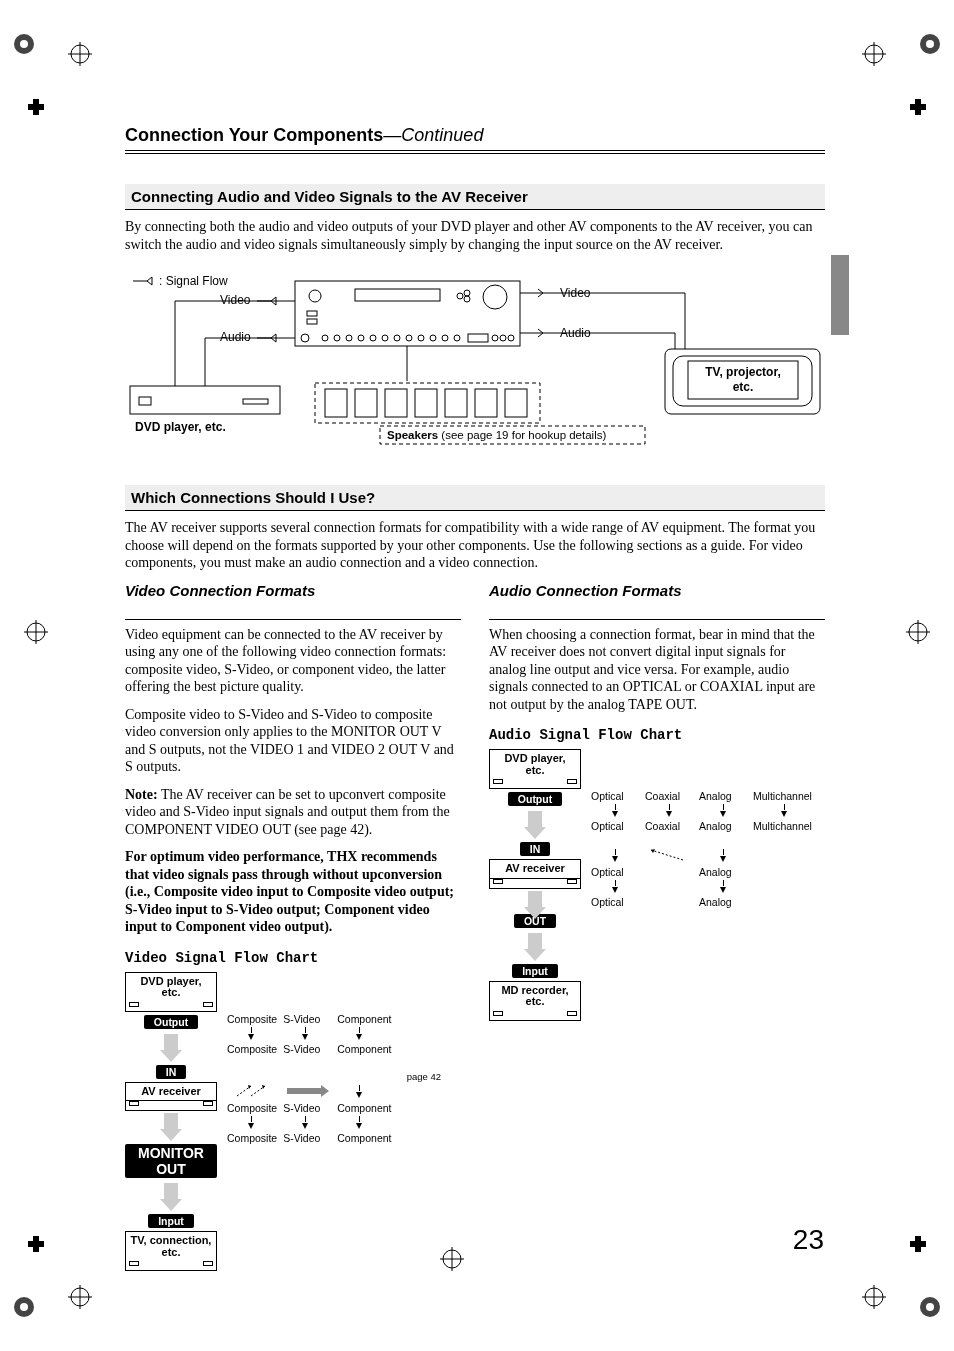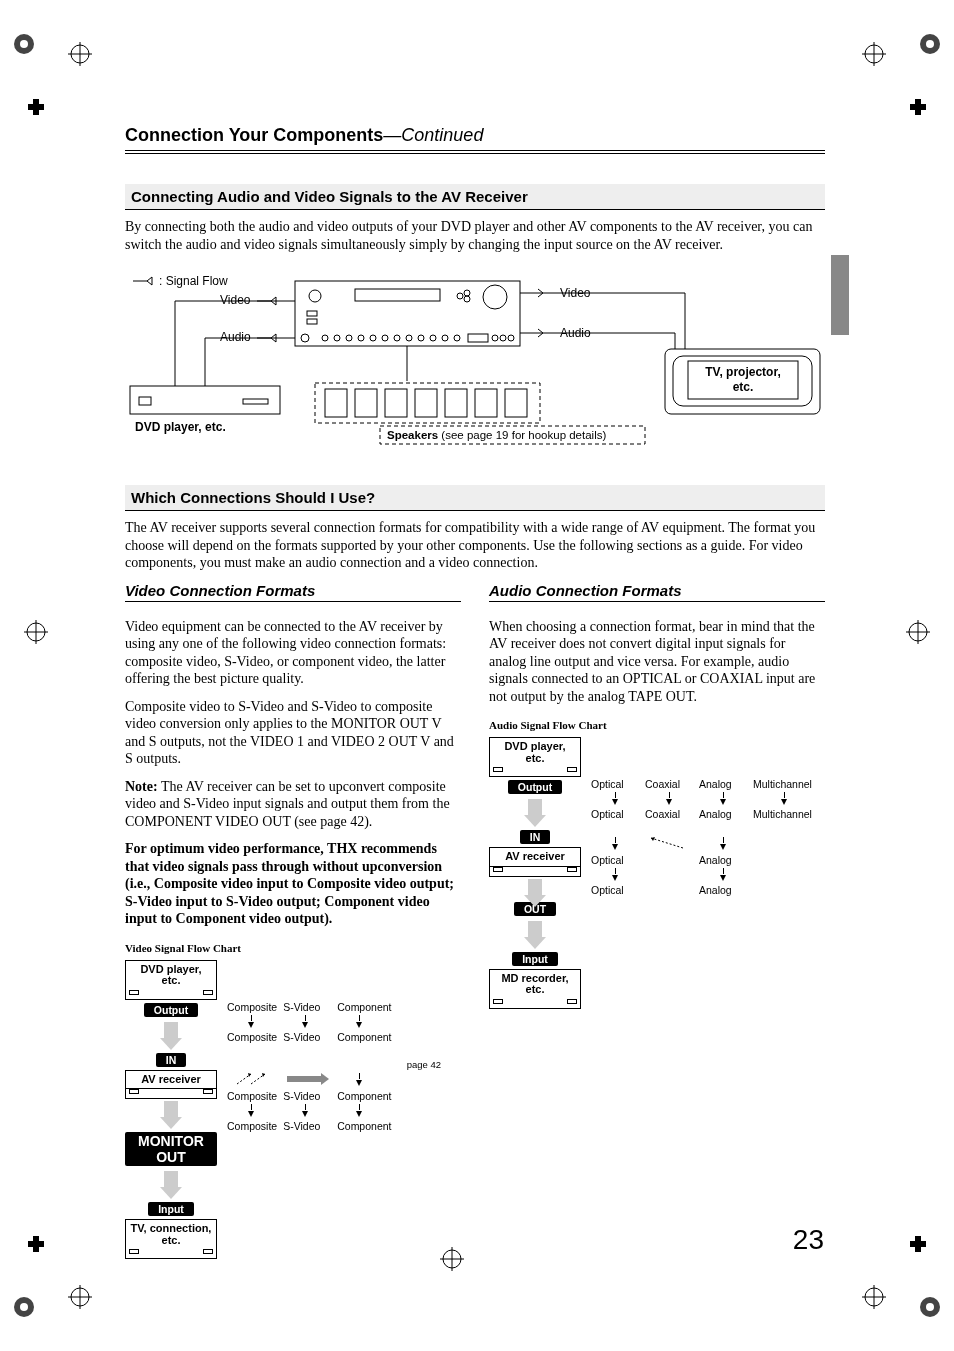--- a/index.html
+++ b/index.html
@@ -53,27 +53,27 @@
   }
   .col {
     flex: 1;
   }
   .subhead {
     font-family: Helvetica, Arial, sans-serif;
     font-weight: bold;
     font-style: italic;
     font-size: 15px;
     border-bottom: 1px solid #000;
-    padding-bottom: 2px;
-    margin-bottom: 16px;
+    padding-bottom: 20px;
+    margin-bottom: 6px;
   }
   .chart-title {
-    font-family: Liberation Serif, serif;
+    font-family: Liberation Mono, monospace;
     font-weight: bold;
-    font-size: 11px;
+    font-size: 14px;
     margin: 14px 0 6px 0;
   }
   .pagenum {
     position: absolute;
     right: 130px;
     top: 1224px;
     font-family: Helvetica, Arial, sans-serif;
     font-size: 28px;
   }
   

